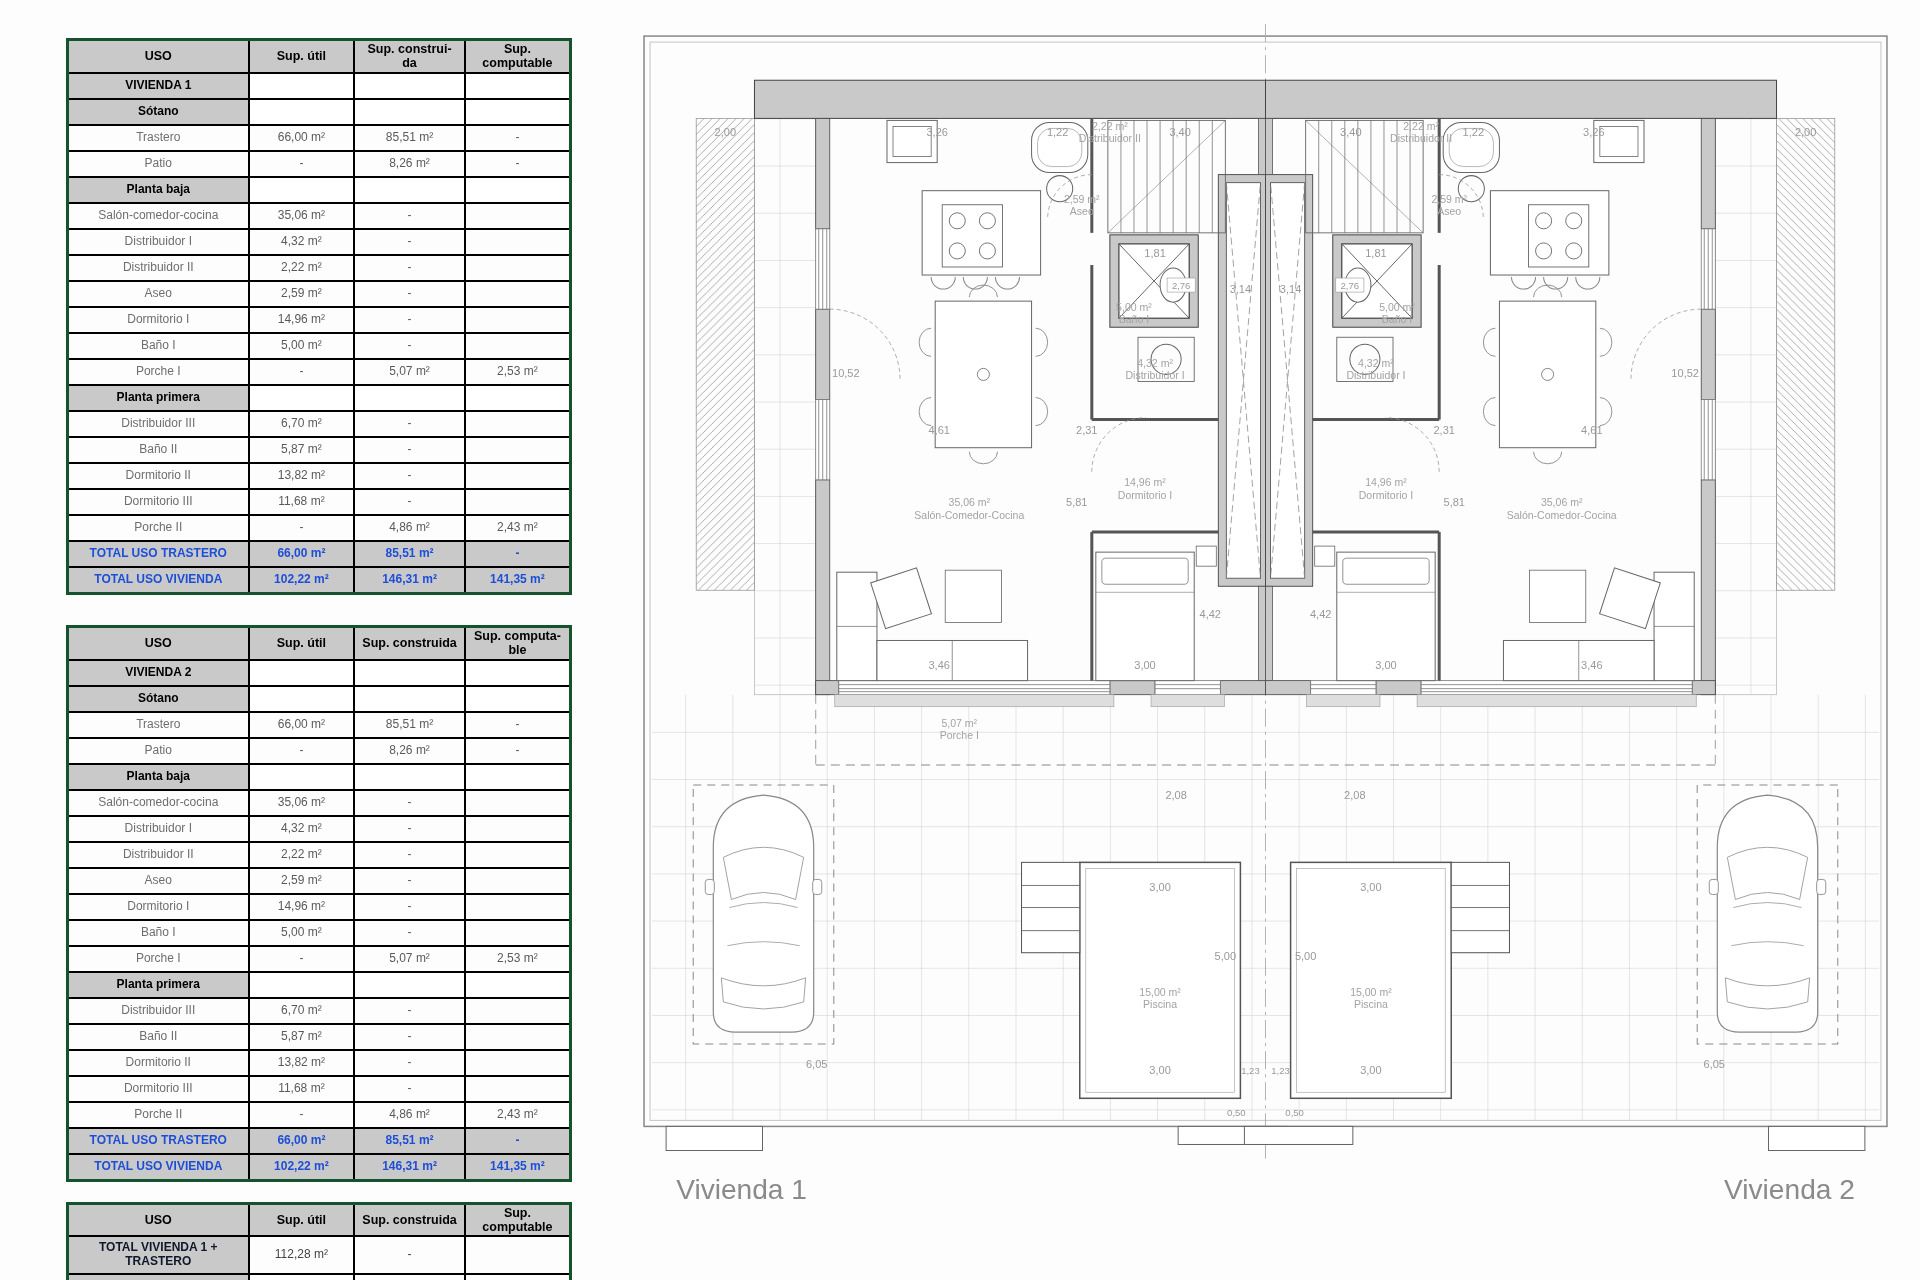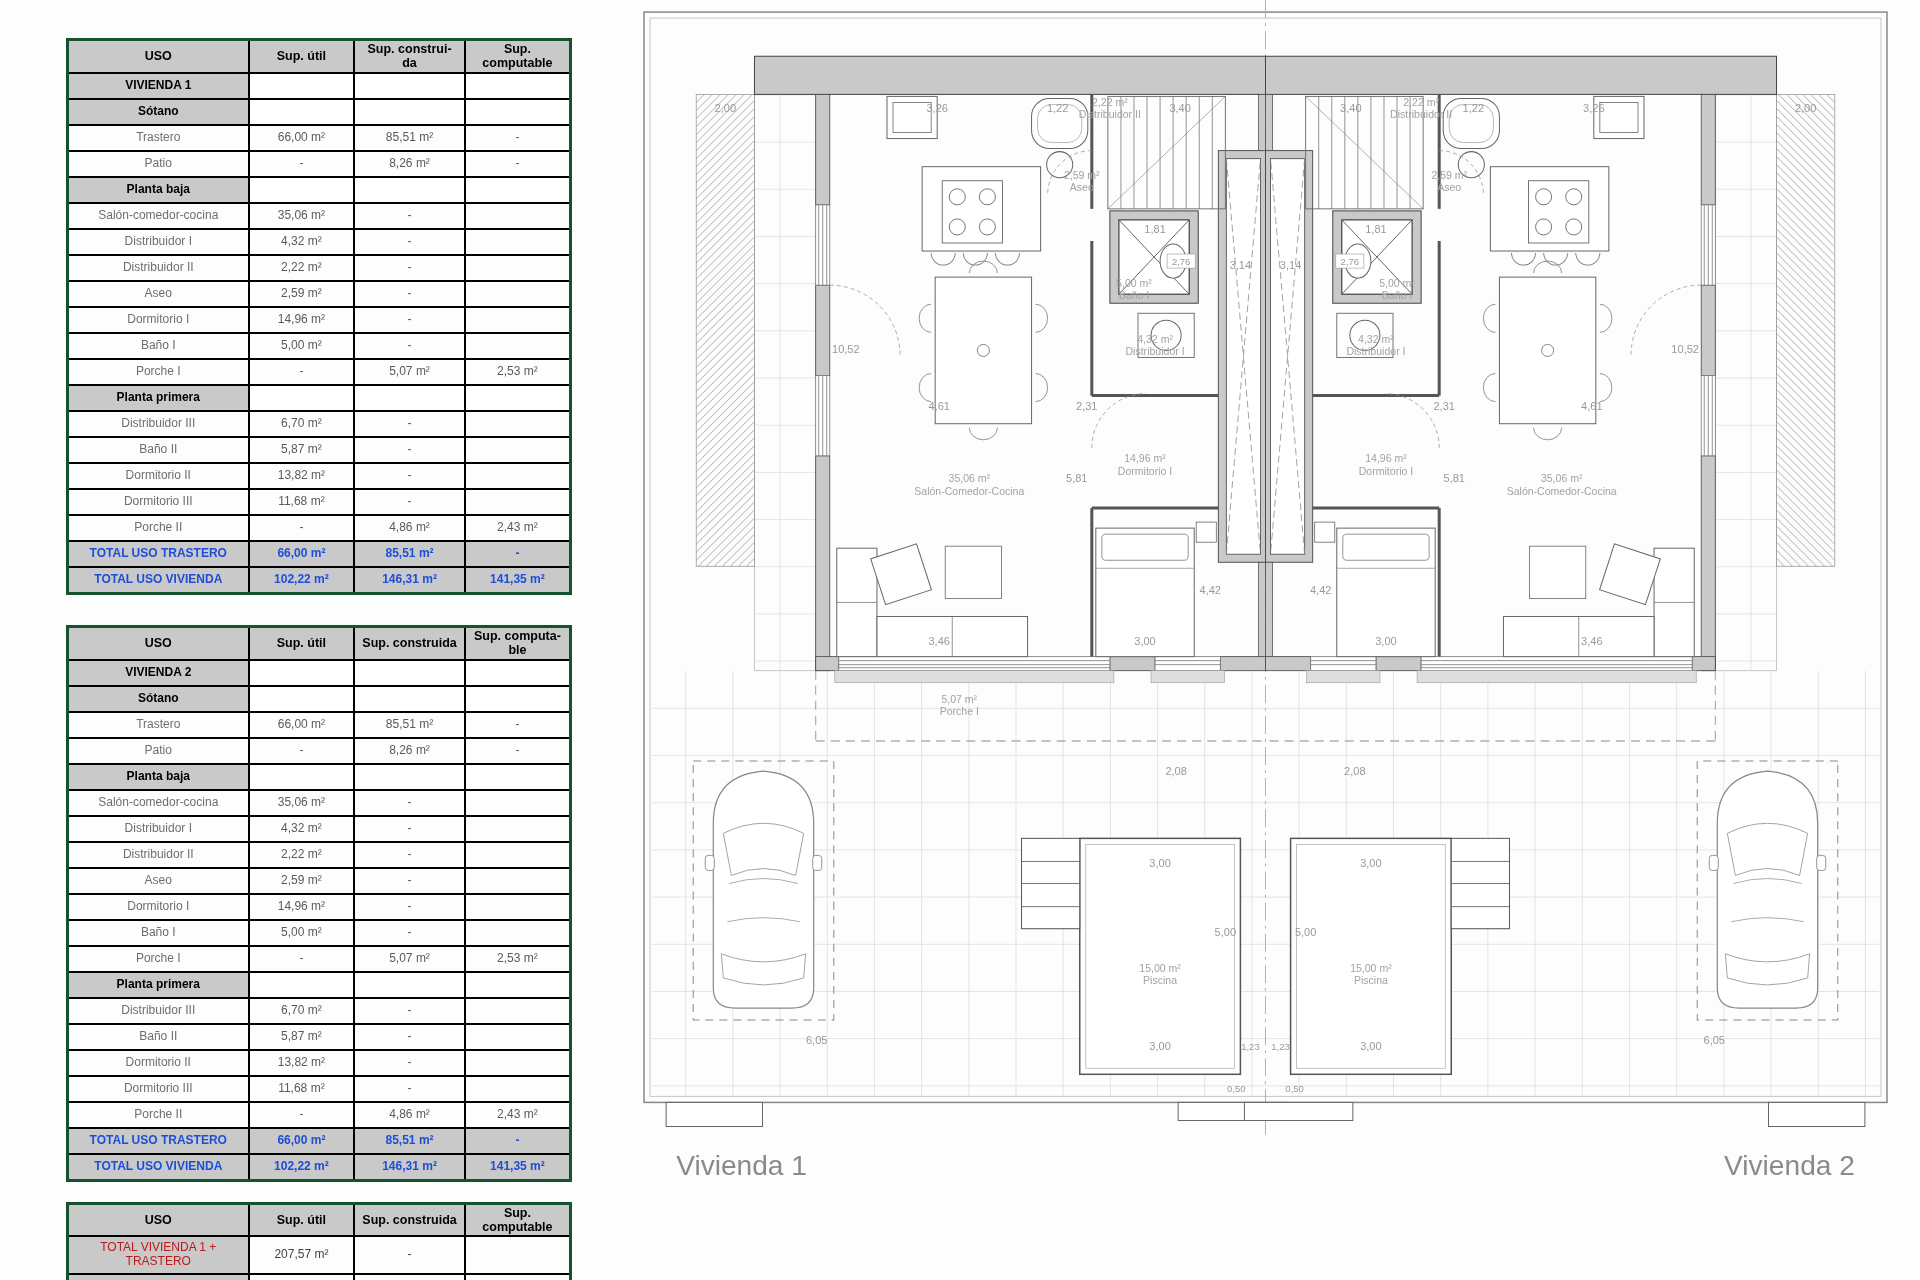--- a/index.html
+++ b/index.html
@@ -22,24 +22,24 @@
   table.area col.c0{width:36%;}
   table.area col.c1{width:21%;}
   table.area col.c2{width:22%;}
   table.area col.c3{width:21%;}
   tr.section td{background:#fff;}
   tr.section td.lbl{background:#c9c9c9;font-weight:bold;color:#000;}
   tr.room td{color:#5a5a5a;}
   tr.room td.lbl{color:#6e6e6e;}
   tr.total td{background:#c9c9c9;font-weight:bold;color:#1d4ed8;}
   tr.tall td{height:34px;}
-  tr.tall td.lbl{background:#c9c9c9;font-weight:normal;color:#b91c1c;}
+  tr.tall td.lbl{background:#c9c9c9;font-weight:bold;color:#0f172a;}
   tr.tall td{color:#444;}
   
-  .plan-pane{position:absolute;left:638px;top:0;width:1255px;height:1245px;}
+  .plan-pane{position:absolute;left:638px;top:24px;width:1255px;height:1245px;}
   svg text{font-family:"Liberation Sans",sans-serif;}
   .dim{fill:#999;font-size:11px;}
   .room-lbl{fill:#a3a3a3;font-size:10.5px;}
   .dim-sm{fill:#999;font-size:9.5px;}
   .viv-lbl{fill:#8a8a8a;font-size:28px;}
 </style>
 </head>
 <body>
 
 <div class="tables-pane">
@@ -333,21 +333,21 @@
           <th>USO</th>
           <th>Sup. útil</th>
           <th>Sup. construida</th>
           <th>Sup. computable</th>
         </tr>
       </thead>
       <tbody>
         <tr class="tall">
           <td class="lbl">TOTAL VIVIENDA 1 +
 TRASTERO</td>
-          <td>207,57 m²</td>
+          <td>112,28 m²</td>
           <td>-</td>
           <td></td>
         </tr>
         <tr class="tall">
           <td class="lbl">TOTAL VIVIENDA 2 +
 TRASTERO</td>
           <td>168,22 m²</td>
           <td>-</td>
           <td></td>
         </tr>

